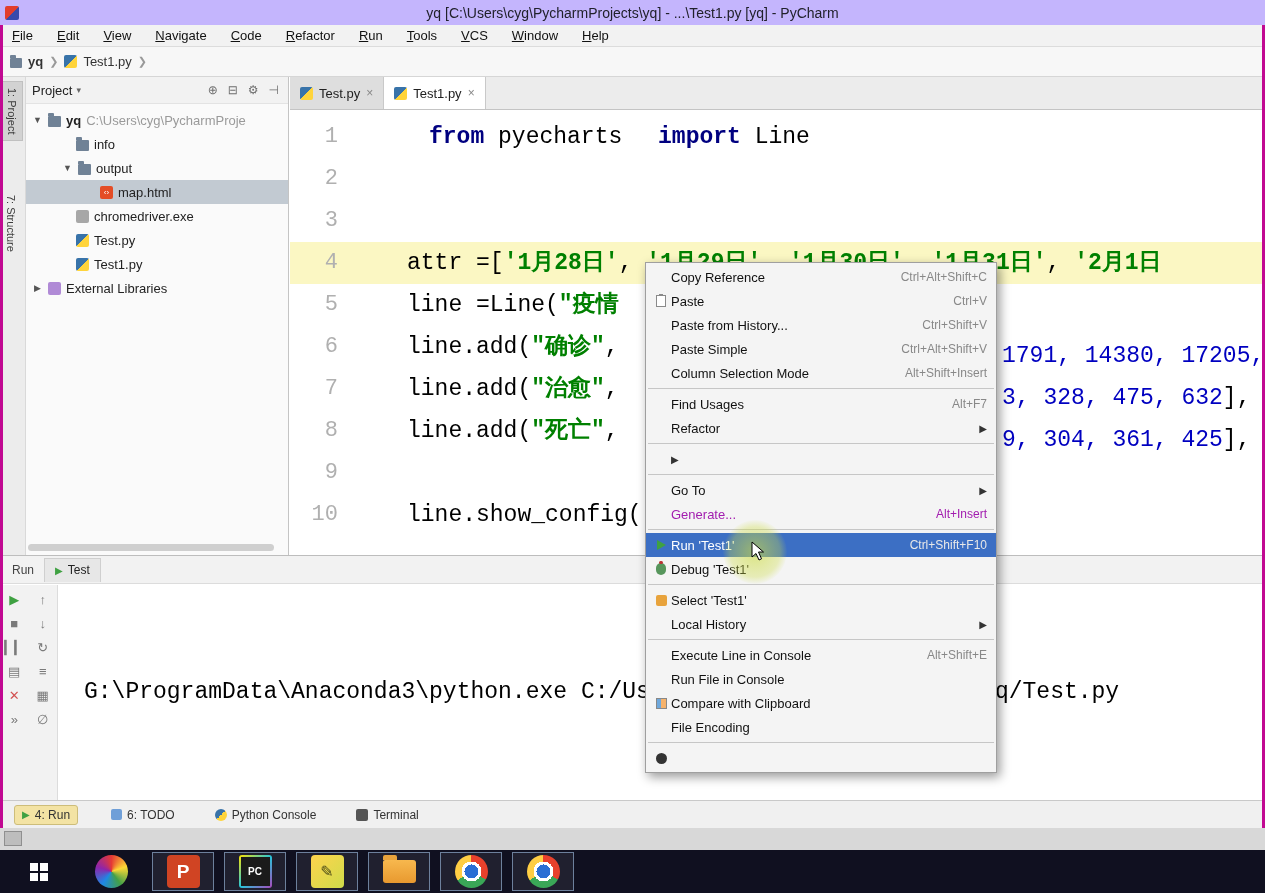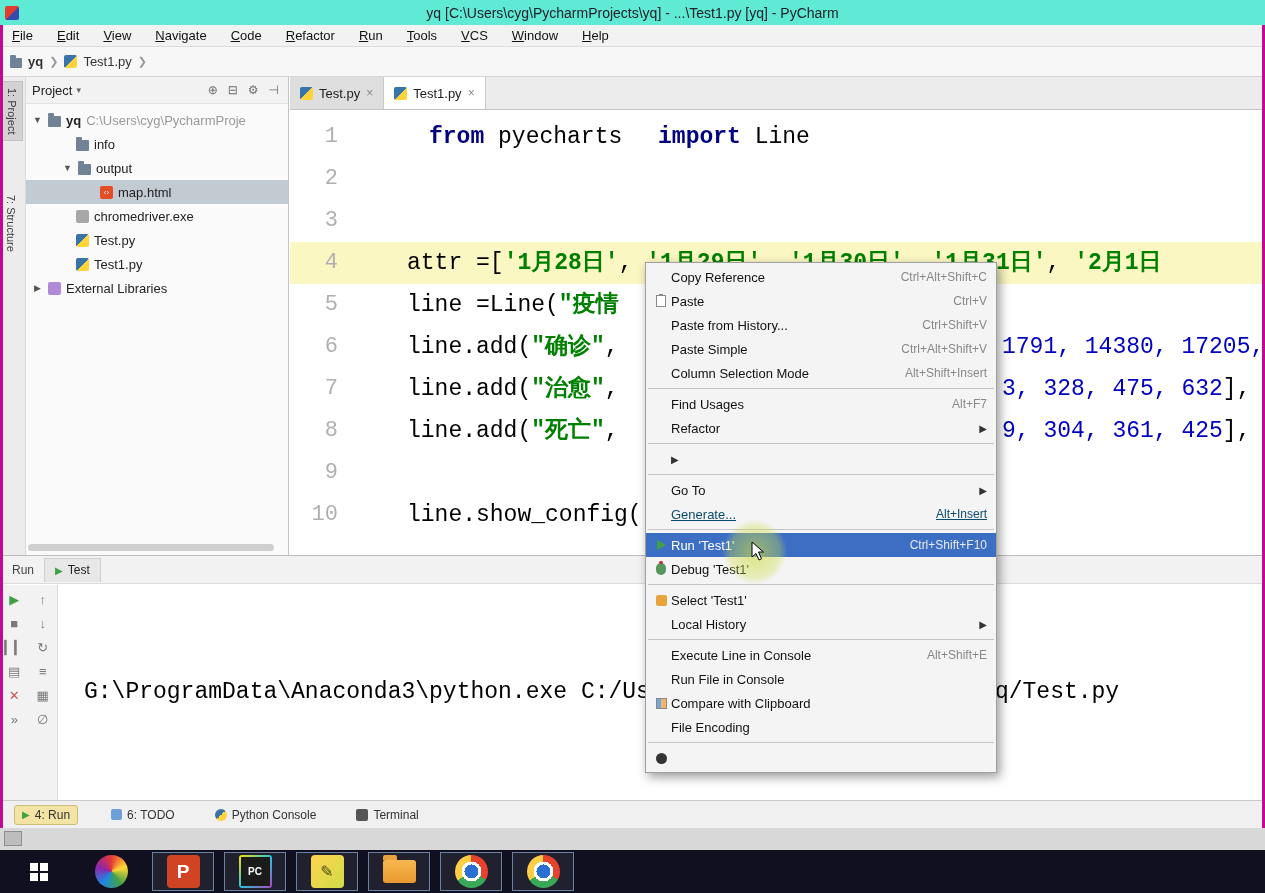--- a/index.html
+++ b/index.html
@@ -2,21 +2,21 @@
 <html><head>
 <meta charset="utf-8">
 <style>
   * { box-sizing: border-box; }
   body { margin:0; background:#3c3f41; }
   .app { position:relative; width:1265px; height:893px; overflow:hidden; background:#fff;
          font-family:"Liberation Sans", sans-serif; }
   .abs { position:absolute; }
 
   
-  .titlebar { left:0; top:0; width:100%; height:25px; background:#5eead4;
+  .titlebar { left:0; top:0; width:100%; height:25px; background:#c4b5fd;
               display:flex; align-items:center; }
   .app-icon { width:14px; height:14px; margin:0 6px 0 5px; border-radius:2px;
               background:linear-gradient(135deg,#e23c2d 50%,#3949ab 50%); }
   .window-title { position:absolute; left:0; right:0; text-align:center;
                   font-size:14px; color:#21212b; }
 
   
   .menubar { left:0; top:25px; width:100%; height:22px; background:#f2f2f2;
              border-bottom:1px solid #dcdcdc; display:flex; align-items:center;
              font-size:13px; color:#111; }
@@ -78,21 +78,21 @@
   .tab .x { color:#888; font-size:12px; }
 
   .editor { position:absolute; left:0; top:33px; right:0; bottom:0; overflow:hidden;
             font-family:"Liberation Mono","DejaVu Sans Mono",monospace; font-size:23px;
             padding-top:6px; }
   .cl { position:relative; height:42px; line-height:42px; white-space:pre; }
   .cl.current { background:#fbf7c3; }
   .ln { position:absolute; left:0; top:0; width:48px; text-align:right; color:#b0b0b0;
         font-size:22px; }
   .ct { position:absolute; left:117px; top:0; }
-  .ct2 { position:absolute; left:712px; top:0; }
+  .ct2 { position:absolute; left:712px; top:9px; }
   .kw { color:#000080; font-weight:bold;margin-left:22px; }
   .st { color:#008000; font-weight:bold; }
   .nm { color:#0000c0; }
   .pl { color:#000; }
 
   
   .runpanel { left:0; top:555px; width:100%; height:245px; background:#fff;
               border-top:1px solid #bdbdbd; }
   .run-header { height:28px; background:#f2f2f2; border-bottom:1px solid #dcdcdc;
                 display:flex; align-items:center; font-size:12px; color:#444;
@@ -160,21 +160,21 @@
   .cmenu { left:645px; top:262px; width:352px; background:#f4f4f4; border:1px solid #9f9f9f;
            box-shadow:3px 4px 10px rgba(0,0,0,.4); z-index:10; padding:2px 0; }
   .mi { height:24px; display:flex; align-items:center; padding:0 9px 0 5px;
         font-size:13px; color:#111; }
   .mi .ic { width:20px; flex:none; display:flex; align-items:center; justify-content:center; }
   .mi .lbl { flex:1; }
   .mi .sc { color:#888; font-size:12px; margin-left:18px; }
   .mi .sub { color:#333; font-size:10px; }
   .mi.hl { background:#3c6fc4; color:#fff; }
   .mi.hl .sc { color:#e8e8e8; }
-  .mi.dis .lbl, .mi.dis .sc { color:#0c4a6e;text-decoration:underline; }
+  .mi.dis .lbl, .mi.dis .sc { color:#a21caf; }
   .sep { height:1px; background:#c6c6c6; margin:3px 2px; }
   .tri { width:0; height:0; border-left:9px solid #3fa142;
          border-top:5px solid transparent; border-bottom:5px solid transparent; }
   .bugic { width:10px; height:12px; background:#57965c; border-radius:5px; position:relative; }
   .bugic::before { content:""; position:absolute; top:-2px; left:3px; width:4px; height:3px;
                    background:#b33; border-radius:2px; }
   .pasteic { width:10px; height:12px; background:#fff; border:1px solid #8a8a8a; position:relative; }
   .pasteic::before { content:""; position:absolute; top:-2px; left:2px; width:4px; height:2px;
                      background:#8a8a8a; }
   .selic { width:11px; height:11px; background:#e8a33c; border-radius:2px; }

